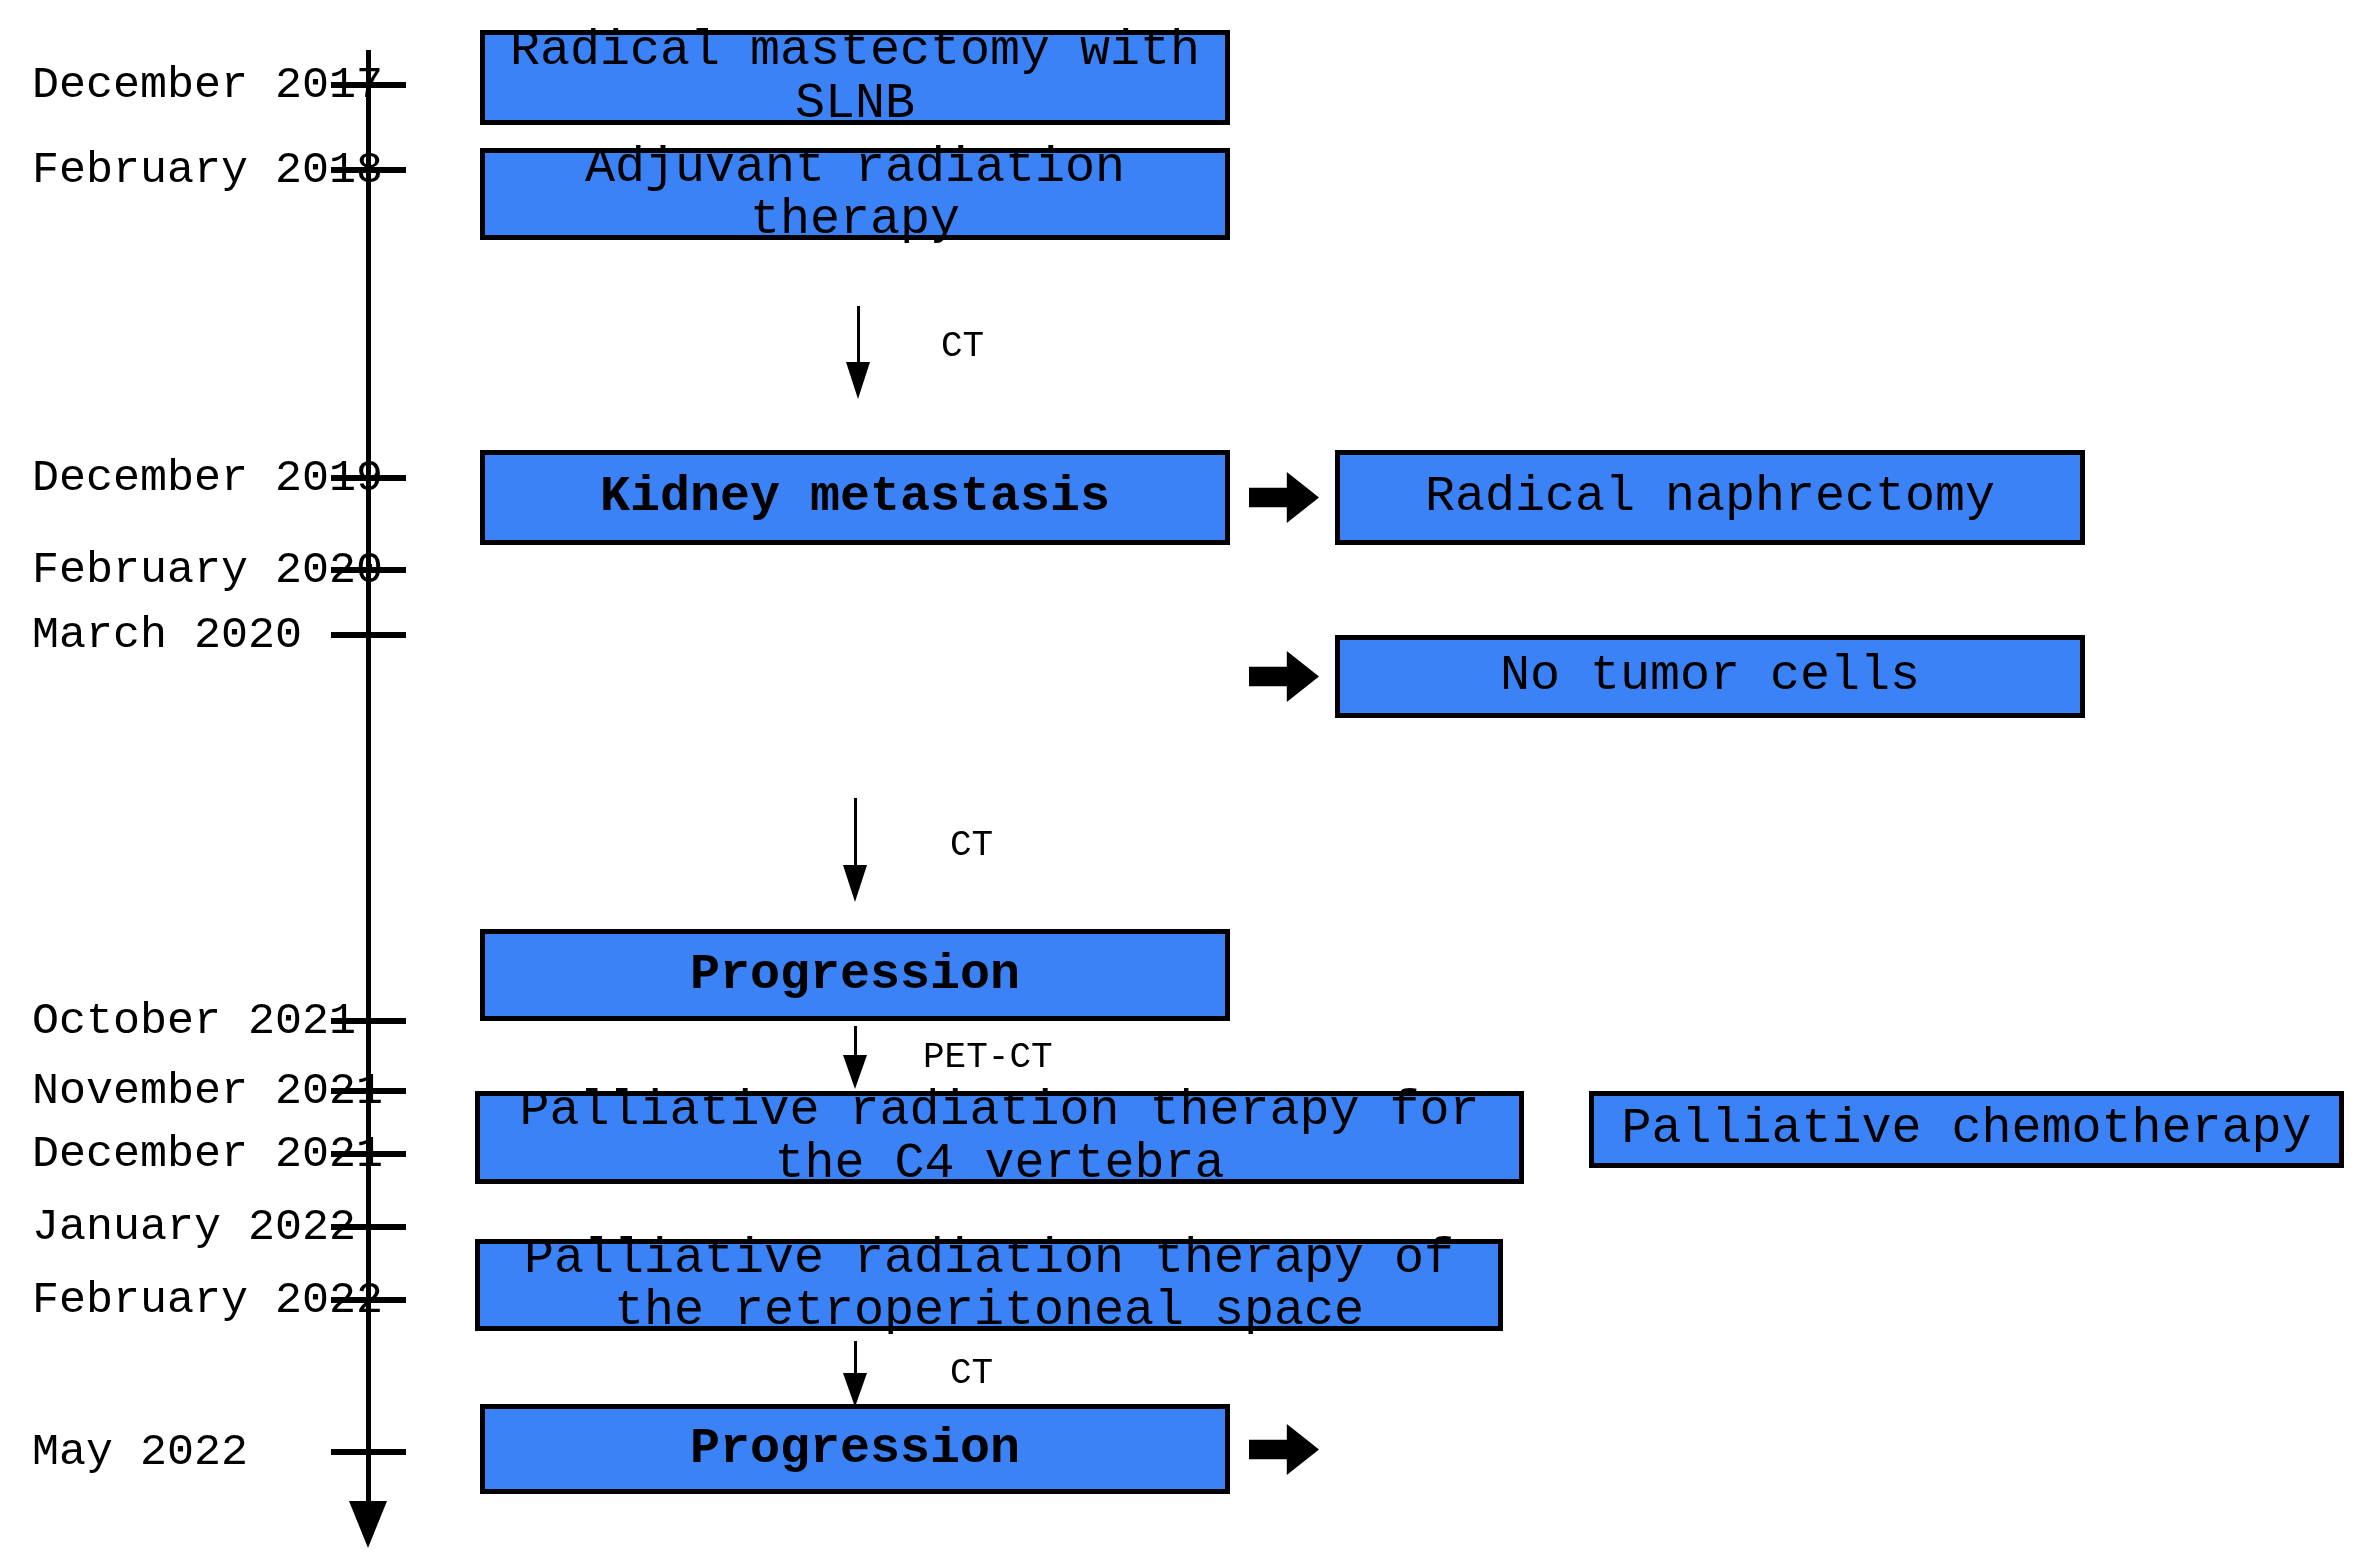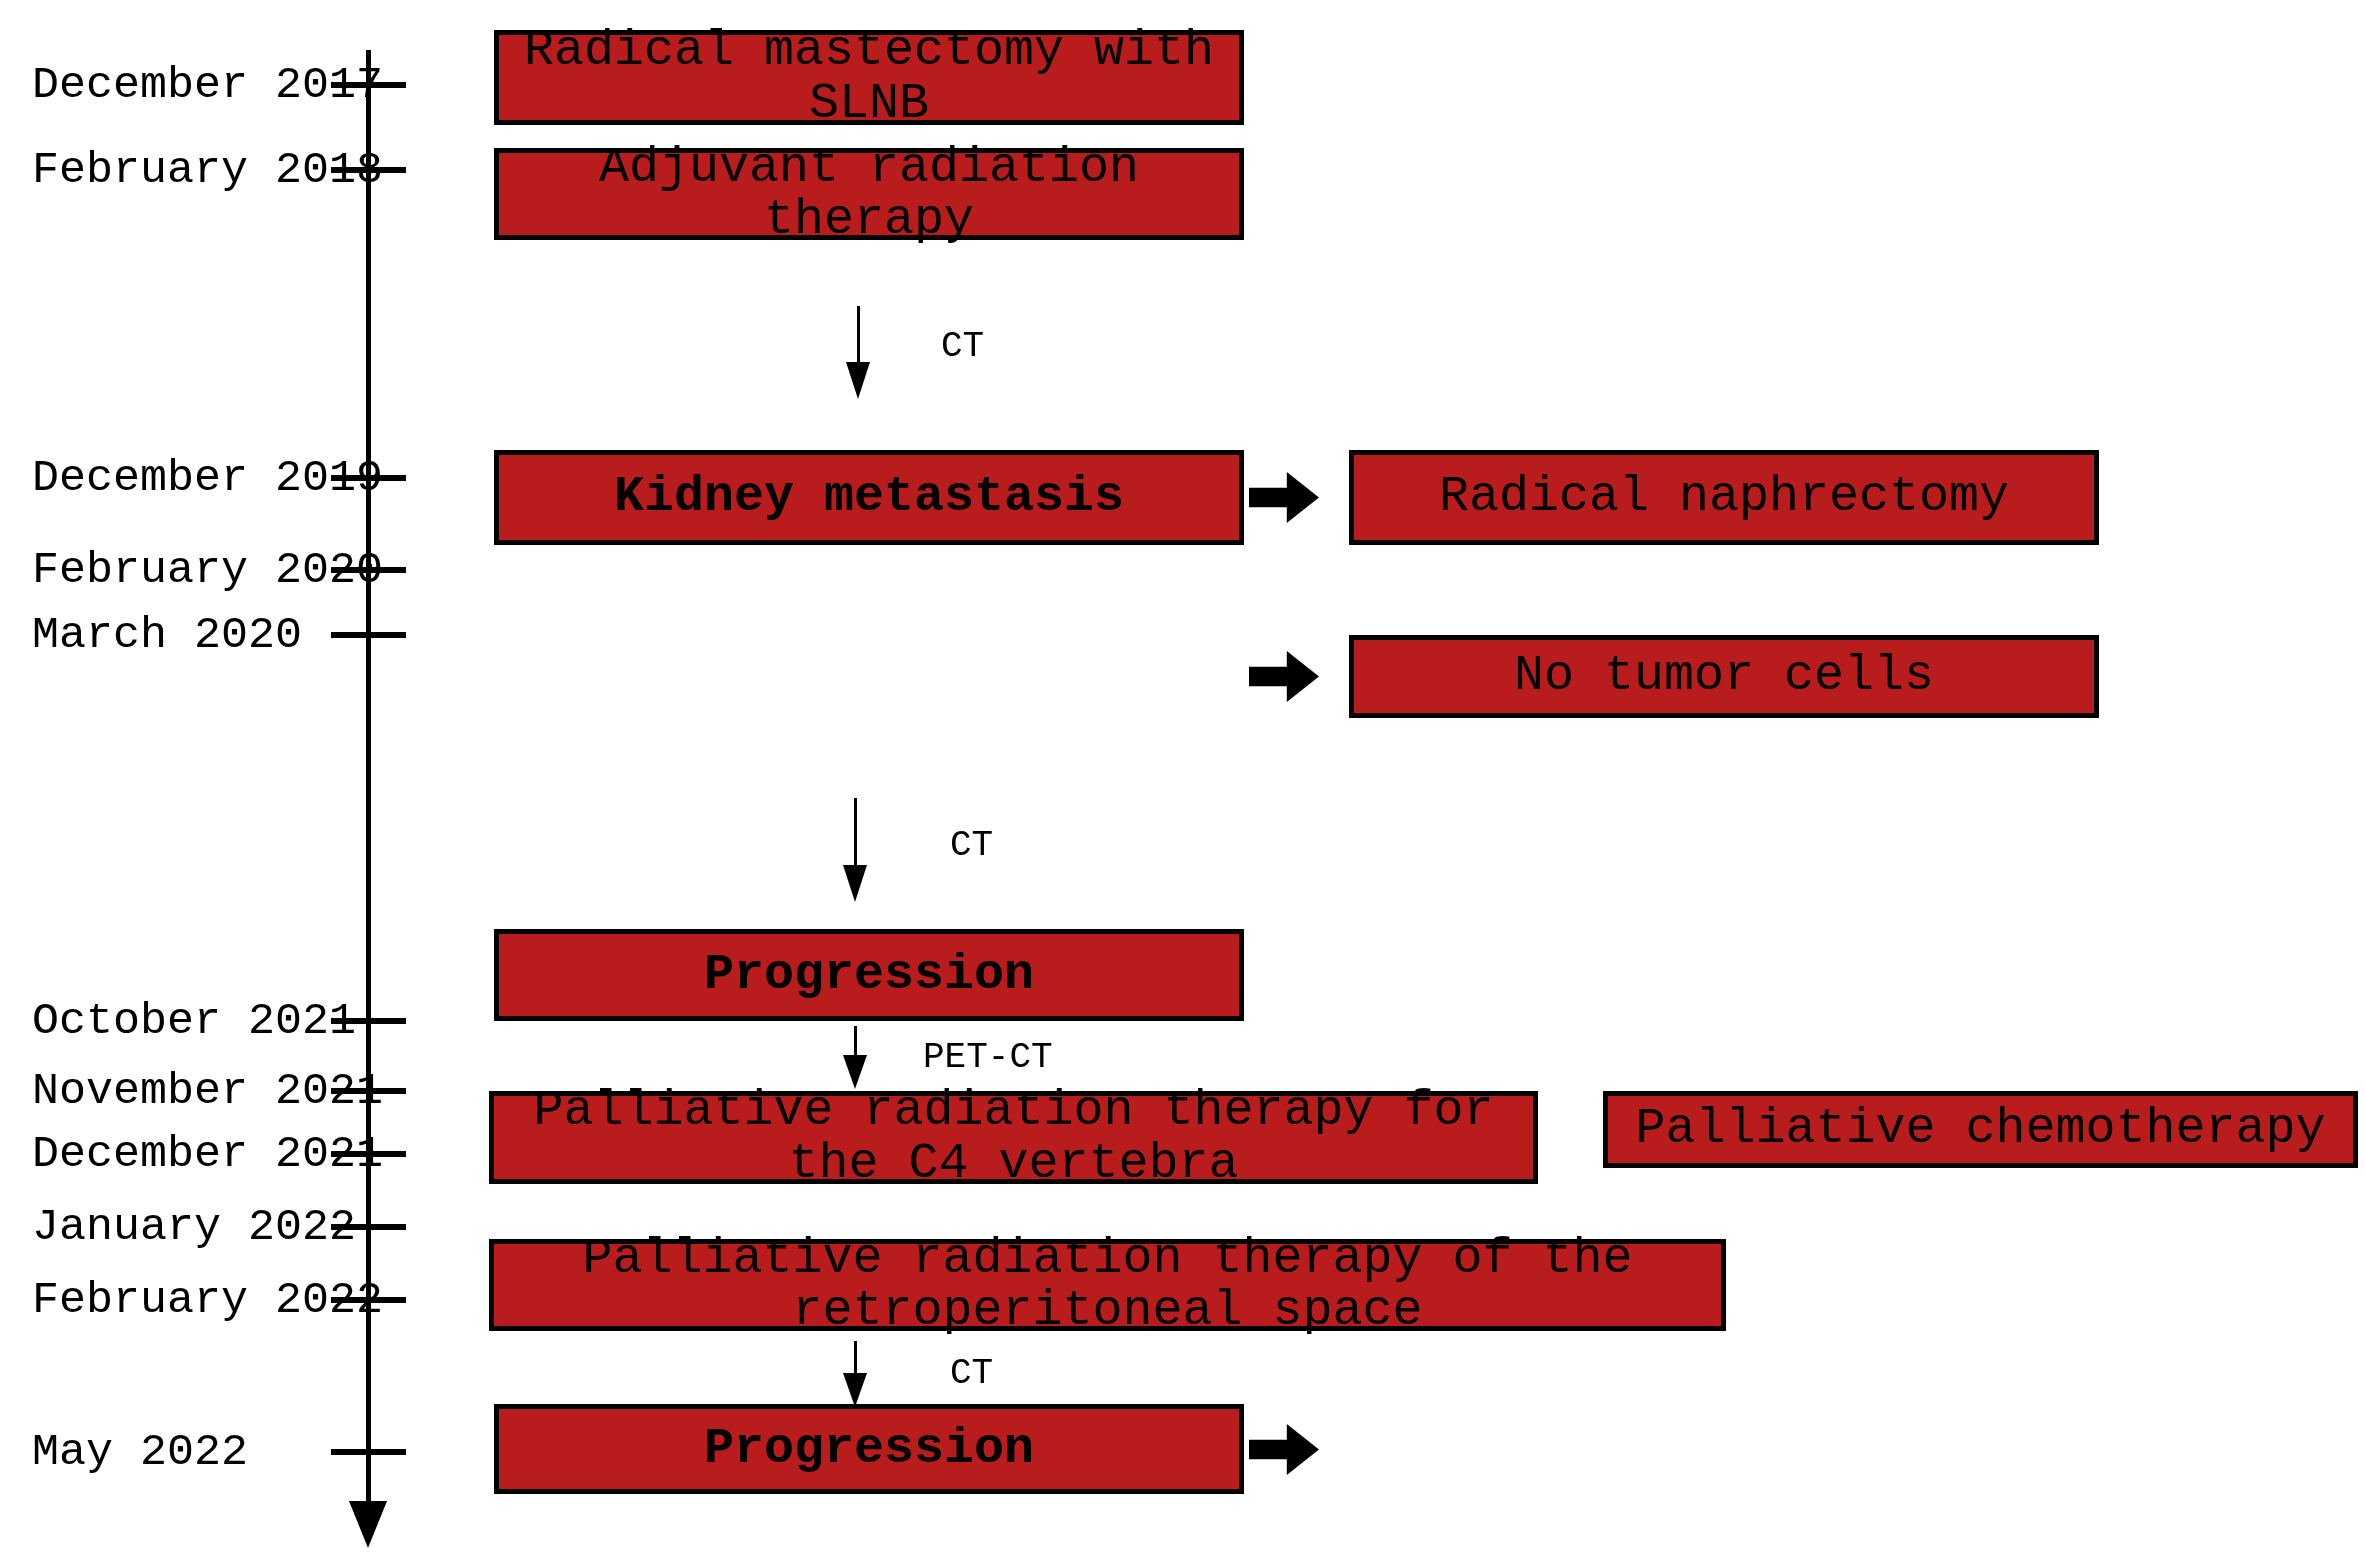--- a/index.html
+++ b/index.html
@@ -17,29 +17,28 @@
     position: absolute;
     font-size: 45px;
     line-height: 1;
     white-space: nowrap;
     transform: translateY(-50%);
   }
   .node {
     position: absolute;
     box-sizing: border-box;
     border: 5.3px solid #000000;
-    background: #b91c1c;
+    background: #3b82f6;
     display: flex;
     align-items: center;
     justify-content: center;
     text-align: center;
     font-size: 50px;
     line-height: 1.05;
     padding: 0 1px;
-    margin-left: 14px;
   }
   .node.bold { font-weight: bold; }
   .va-line { position: absolute; background: #000000; }
   .va-head { position: absolute; width: 0; height: 0; }
   .arrow-label {
     position: absolute;
     font-size: 36px;
     line-height: 1;
     white-space: nowrap;
     transform: translateY(-50%);
@@ -79,21 +78,21 @@
     <div class="tick" style="left: 331px; top: 1449px; width: 75px; height: 6px;"></div>
     <div class="date-label" style="left: 32px; top: 1452px;">May 2022</div>
     <div class="node" style="left: 480px; top: 30px; width: 750px; height: 95px;">Radical mastectomy with SLNB</div>
     <div class="node bold" style="left: 480px; top: 450px; width: 750px; height: 95px;">Kidney metastasis</div>
     <div class="node" style="left: 480px; top: 148px; width: 750px; height: 92px;">Adjuvant radiation therapy</div>
     <div class="node" style="left: 1335px; top: 450px; width: 750px; height: 95px;">Radical naphrectomy</div>
     <div class="node" style="left: 1335px; top: 635px; width: 750px; height: 83px;">No tumor cells</div>
     <div class="node bold" style="left: 480px; top: 929px; width: 750px; height: 92px;">Progression</div>
     <div class="node" style="left: 475px; top: 1091px; width: 1049px; height: 93px;">Palliative radiation therapy for the C4 vertebra</div>
     <div class="node" style="left: 1589px; top: 1091px; width: 755px; height: 77px; text-align: right;">Palliative chemotherapy</div>
-    <div class="node" style="left: 475px; top: 1239px; width: 1237px; height: 92px;">Palliative radiation therapy of the retroperitoneal space</div>
+    <div class="node" style="left: 475px; top: 1239px; width: 1028px; height: 92px;">Palliative radiation therapy of the retroperitoneal space</div>
     <div class="node bold" style="left: 480px; top: 1404px; width: 750px; height: 90px;">Progression</div>
     <div class="va-line" style="left: 857px; top: 306px; width: 3px; height: 56px;"></div>
     <div class="va-head" style="left: 846px; top: 362px; border-left: 12.5px solid transparent; border-right: 12.5px solid transparent; border-top: 37px solid rgb(0, 0, 0);"></div>
     <div class="arrow-label" style="left: 941px; top: 347px;">CT</div>
     <div class="va-line" style="left: 854px; top: 798px; width: 3px; height: 67px;"></div>
     <div class="va-head" style="left: 843px; top: 865px; border-left: 12.5px solid transparent; border-right: 12.5px solid transparent; border-top: 37px solid rgb(0, 0, 0);"></div>
     <div class="arrow-label" style="left: 950px; top: 846px;">CT</div>
     <div class="va-line" style="left: 854px; top: 1026px; width: 3px; height: 30px;"></div>
     <div class="va-head" style="left: 843px; top: 1055px; border-left: 12.5px solid transparent; border-right: 12.5px solid transparent; border-top: 34px solid rgb(0, 0, 0);"></div>
     <div class="arrow-label" style="left: 923px; top: 1058px;">PET-CT</div>

